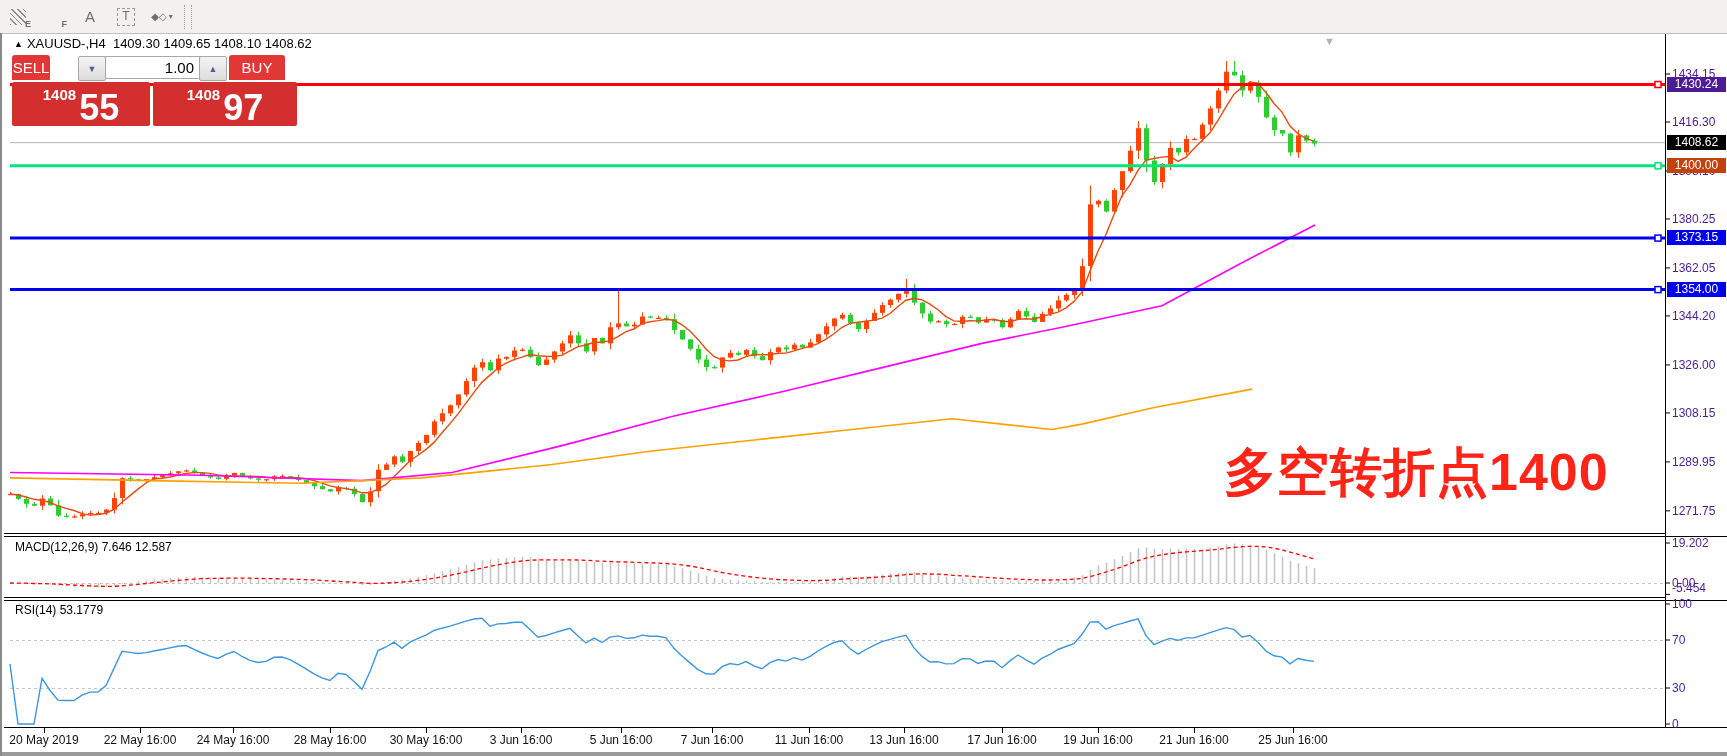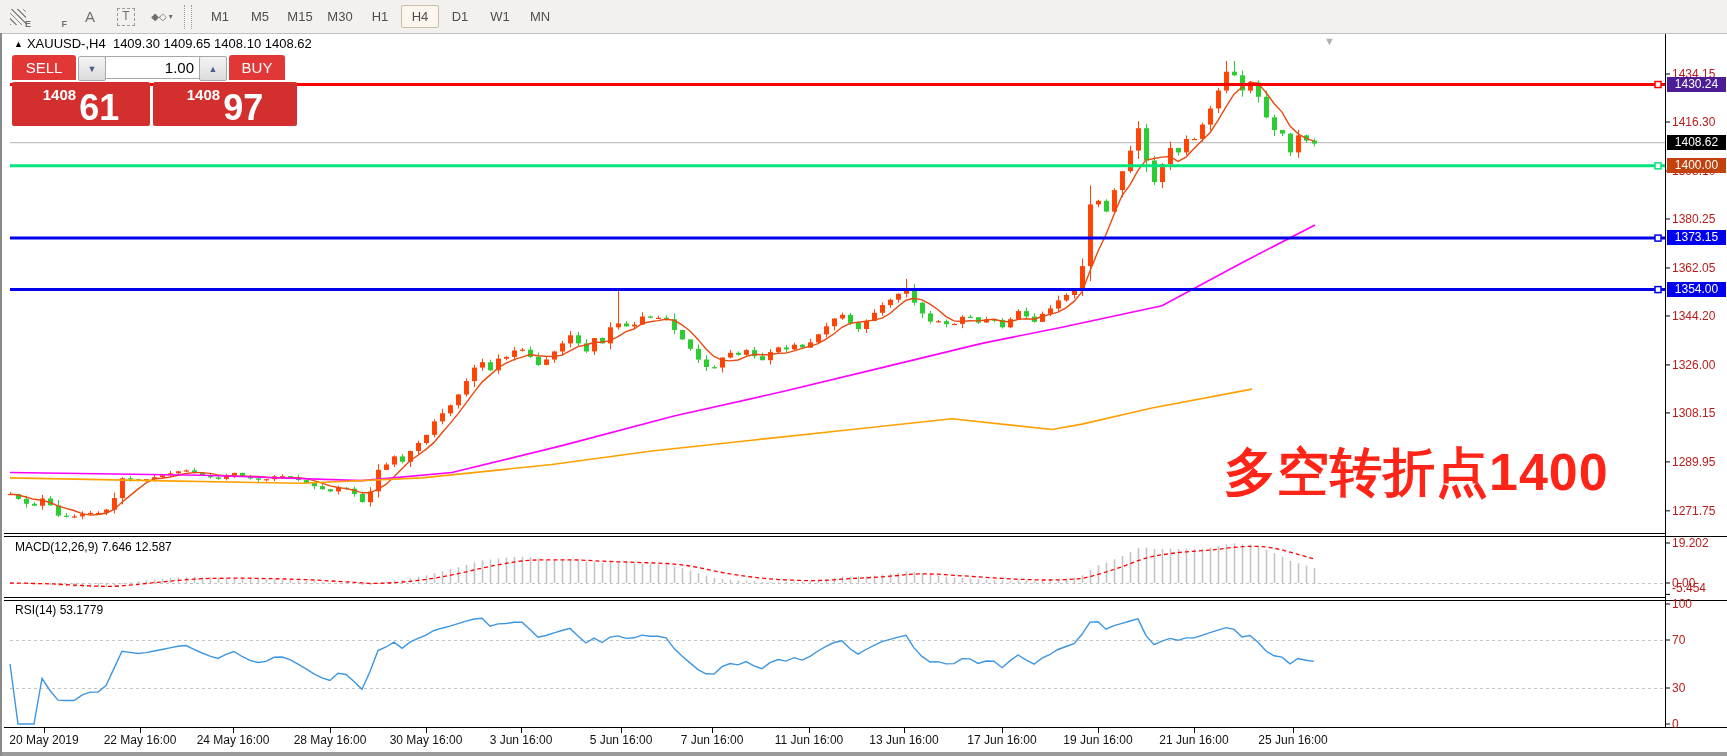--- a/index.html
+++ b/index.html
@@ -22,37 +22,37 @@
   #chartwin{position:absolute;left:0;top:33px;width:1727px;height:723px;background:#fff;border-left:2px solid #8a8a8a;}
   #chart-svg{position:absolute;left:0;top:0;z-index:1;}
   #header{position:absolute;left:12px;top:3px;z-index:3;font-size:13px;color:#000;white-space:nowrap;}
   #header .tri{font-size:9px;vertical-align:1px;margin-right:4px;}
   #chart-menu-arrow{position:absolute;left:1322px;top:2px;z-index:3;color:#b0b0b0;font-size:11px;}
   
   #tradepanel{position:absolute;left:10px;top:22px;width:285px;z-index:4;}
   .tp-row1{position:relative;height:25px;}
   .btn{position:absolute;top:0;height:25px;background:#e23737;color:#fff;font-size:15px;
        display:flex;align-items:center;justify-content:center;border-radius:3px 3px 0 0;cursor:pointer;}
-  #sell-btn{left:0;width:64px;}
+  #sell-btn{left:0;width:38px;}
   #buy-btn{left:217px;width:56px;}
   .spin{position:absolute;top:1px;width:26px;height:23px;background:linear-gradient(#f4f4f4,#dcdcdc);
         border:1px solid #a8a8a8;color:#47618d;font-size:9px;display:flex;align-items:center;justify-content:center;cursor:pointer;}
   #spin-down{left:66px;border-radius:2px;}
   #spin-up{left:187px;border-radius:2px;}
   #vol-input{position:absolute;left:93px;top:1px;width:82px;height:21px;border:1px solid #a8a8a8;
              font-family:"Liberation Sans",sans-serif;font-size:15px;text-align:right;padding:0 6px;color:#000;background:#fff;}
   .tp-row2{position:relative;height:41px;margin-top:2px;}
   .pricebox{position:absolute;top:0;height:41px;background:#d32f2f;border-radius:2px;color:#fff;
             display:flex;align-items:flex-end;justify-content:center;padding-bottom:3px;cursor:pointer;}
   #sell-box{left:0;width:138px;}
   #buy-box{left:141px;width:144px;}
   .pb-small{font-size:15px;font-weight:bold;margin:0 3px 20px 0;}
   .pb-big{font-size:36px;font-weight:bold;line-height:30px;}
   
-  .axlabel{position:absolute;left:1670px;font-size:12px;color:#b91c1c;z-index:2;white-space:nowrap;}
+  .axlabel{position:absolute;left:1670px;font-size:12px;color:#4c1d95;z-index:2;white-space:nowrap;}
   .badge{position:absolute;left:1665px;width:59px;height:15px;z-index:3;color:#fff;font-size:12px;
          text-align:center;line-height:15px;}
   .tlabel{position:absolute;top:700px;font-size:12px;color:#111;white-space:nowrap;z-index:2;}
   .indlabel{position:absolute;left:13px;font-size:12px;color:#000;z-index:2;white-space:nowrap;}
   #annotation{position:absolute;left:1222px;top:405px;z-index:2;font-size:52px;font-weight:bold;
               color:#ff2418;white-space:nowrap;letter-spacing:1px;}
   #bottombar{position:absolute;left:0;top:719px;width:1727px;height:4px;background:#9a9a9a;z-index:2;}
 </style>
 </head>
 <body>
@@ -72,31 +72,20 @@
         <div class="ticon">A</div>
         <div class="ticon">
           <span class="boxT">T</span>
         </div>
         <div class="ticon">
           <span style="font-size:10px">◆◇</span>
           <span style="font-size:8px;margin-left:2px">▾</span>
         </div>
       </div>
     <div class="sep"></div>
-    <div id="tf-group">
-        <div class="tf">M1</div>
-        <div class="tf">M5</div>
-        <div class="tf">M15</div>
-        <div class="tf">M30</div>
-        <div class="tf">H1</div>
-        <div class="tf active">H4</div>
-        <div class="tf">D1</div>
-        <div class="tf">W1</div>
-        <div class="tf">MN</div>
-      </div>
   </div>
 
   <div id="chartwin">
     <svg id="chart-svg" width="1727" height="723" viewBox="0 33 1727 723">
         <line x1="2" y1="533.5" x2="1663" y2="533.5" stroke="#000" stroke-width="1"></line>
         <line x1="2" y1="536.5" x2="1727" y2="536.5" stroke="#000" stroke-width="1"></line>
         <line x1="2" y1="597.5" x2="1663" y2="597.5" stroke="#000" stroke-width="1"></line>
         <line x1="2" y1="600.5" x2="1727" y2="600.5" stroke="#000" stroke-width="1"></line>
         <line x1="2" y1="727.5" x2="1727" y2="727.5" stroke="#000" stroke-width="1"></line>
         <line x1="1663.5" y1="33" x2="1663.5" y2="727" stroke="#000" stroke-width="1"></line>
@@ -653,21 +642,21 @@
       <div class="tp-row1">
         <div class="btn" id="sell-btn">SELL</div>
         <div class="spin" id="spin-down">▼</div>
         <input id="vol-input" value="1.00" style="">
         <div class="spin" id="spin-up">▲</div>
         <div class="btn" id="buy-btn">BUY</div>
       </div>
       <div class="tp-row2">
         <div class="pricebox" id="sell-box">
           <span class="pb-small">1408</span>
-            <span class="pb-big">61</span>
+            <span class="pb-big">55</span>
         </div>
         <div class="pricebox" id="buy-box">
           <span class="pb-small">1408</span>
             <span class="pb-big">97</span>
         </div>
       </div>
     </div>
 
     <div class="indlabel" style="top:507px">MACD(12,26,9) 7.646 12.587</div>
     <div class="indlabel" style="top:570px">RSI(14) 53.1779</div>

